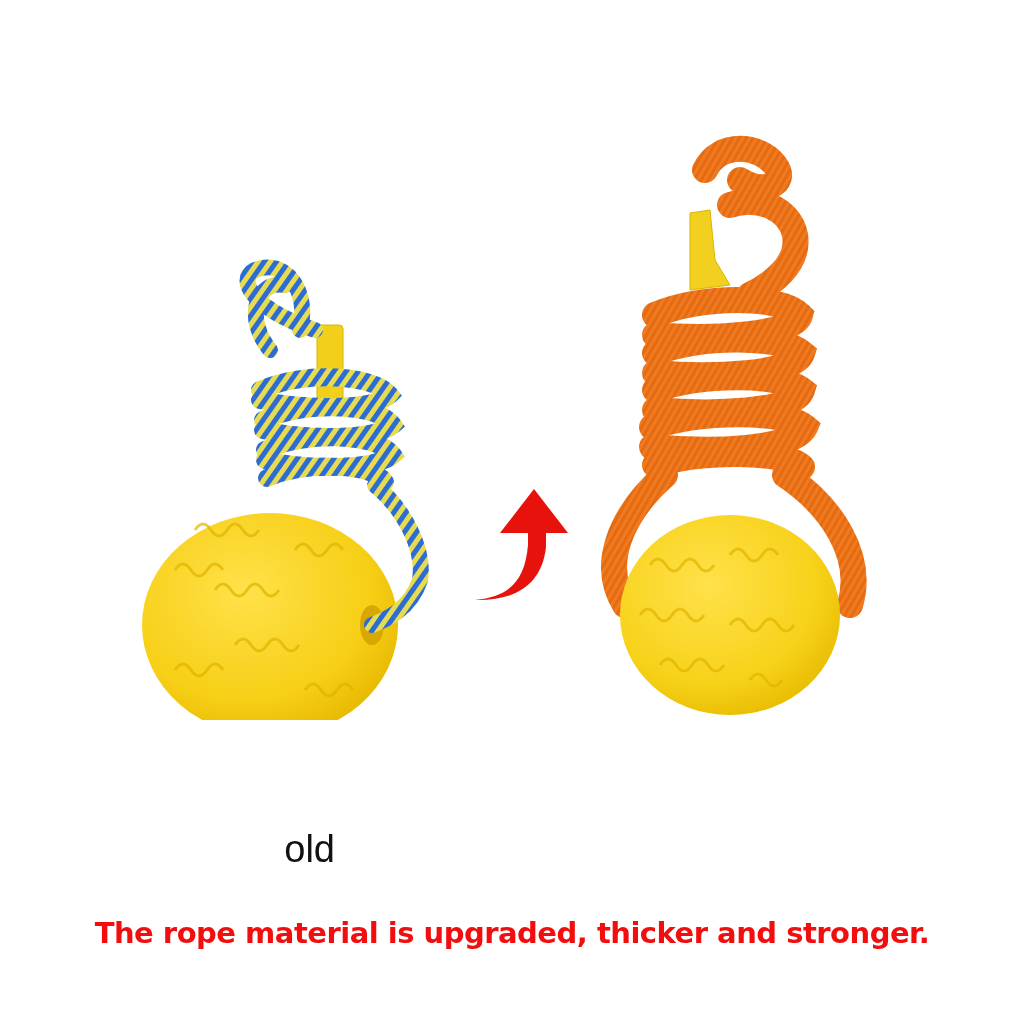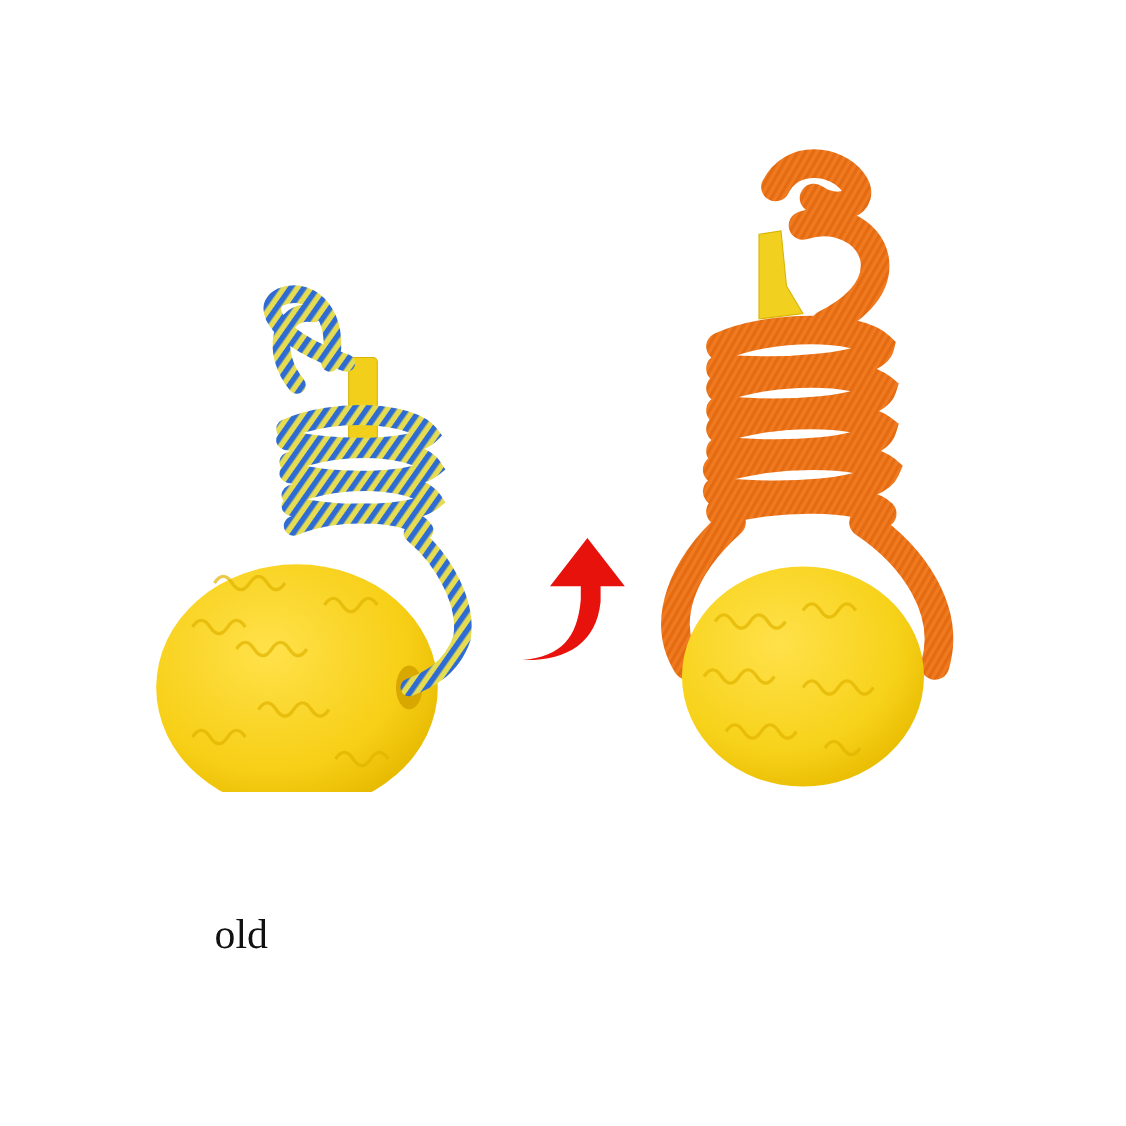--- a/index.html
+++ b/index.html
@@ -1,18 +1,18 @@
 <!DOCTYPE html>
 <html><head>
 <meta charset="utf-8">
 <style>
   html, body { margin:0; padding:0; background:#ffffff; }
   .canvas { position:relative; width:1024px; height:1024px; background:#ffffff; overflow:hidden; font-family:"DejaVu Sans","Liberation Sans",sans-serif; }
   .product { position:absolute; }
-  .label { position:absolute; font-size:38px; color:#111111; text-align:left; font-family:Liberation Serif, serif; }
+  .label { position:absolute; font-size:38px; color:#111111; text-align:right; font-family:Liberation Sans, sans-serif; }
   .caption { position:absolute; left:0; width:1024px; top:916px; text-align:center; font-size:29px; font-weight:bold; font-family:"DejaVu Sans",sans-serif; letter-spacing:-0.5px; }
   svg { display:block; }
 </style>
 </head>
 <body>
 
 <div class="canvas">
 
   <div class="product" style="left:135px; top:250px; width:320px; height:470px;">
     <svg width="320" height="470" viewBox="0 0 320 470">
@@ -95,13 +95,14 @@
         <path d="M70 430 q8 -12 16 0 t16 0 t16 0 t16 0"></path>
         <path d="M150 420 q8 -12 16 0 t16 0 t16 0"></path>
         <path d="M60 480 q8 -12 16 0 t16 0 t16 0 t16 0"></path>
         <path d="M150 490 q8 -12 16 0 t16 0 t16 0 t16 0"></path>
         <path d="M80 530 q8 -12 16 0 t16 0 t16 0 t16 0"></path>
         <path d="M170 545 q8 -12 16 0 t16 0"></path>
       </g>
     </svg>
   </div>
 
+  <div class="caption" style="color:#f20e0e;">The rope material is upgraded, thicker and stronger.</div>
 </div>
 
 </body></html>

